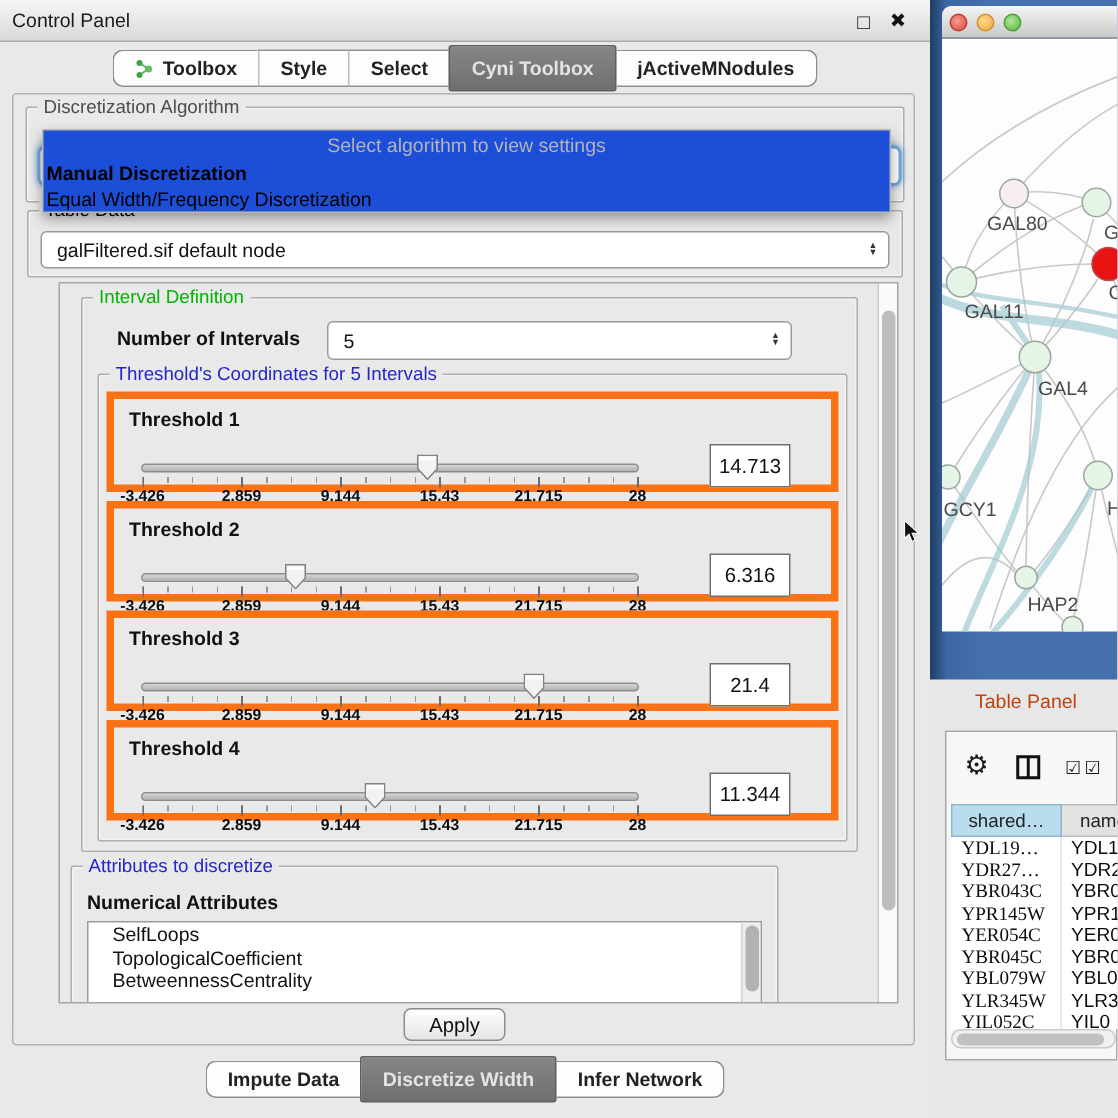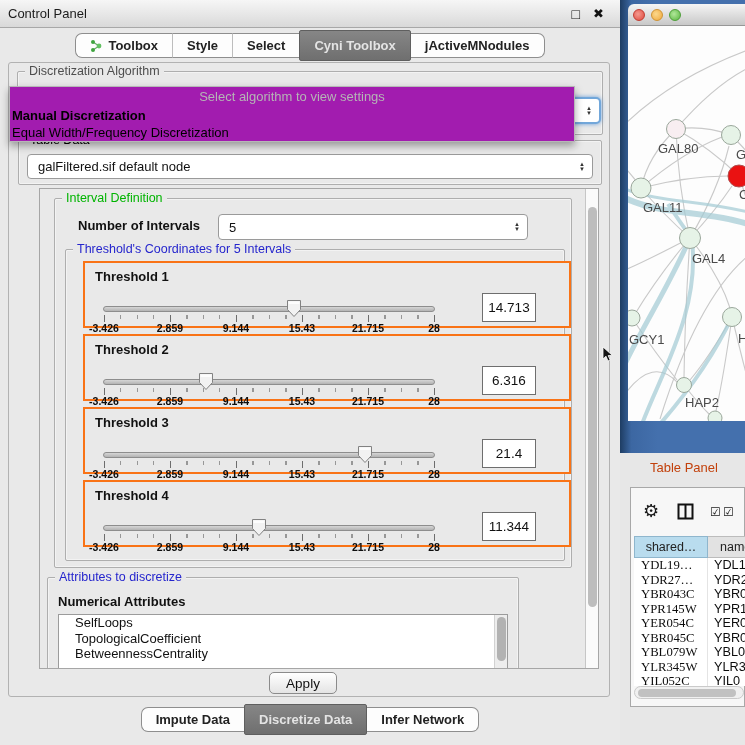--- a/index.html
+++ b/index.html
@@ -35,22 +35,22 @@
     box-shadow:inset 0 0 0 1px rgba(255,255,255,.45); }
   .fs > .legend { position:absolute; top:-8px; left:7px; background:#e9e9e9;
     padding:0 4px; font-size:12.5px; }
 
   #disc-fs { left:8px; top:8px; width:586px; height:64px; }
   #disc-fs > .legend { color:#4e4e4e; }
   #disc-combo { position:absolute; left:16px; top:34px; width:576px; height:27px;
     background:#fff; border:2px solid #72a7da; border-radius:5px;
     box-shadow:0 0 4px rgba(90,150,215,.9); }
 
-  #algo-popup { position:absolute; left:0; top:23px; width:566px; height:56px;
-    background:#a21caf; border:1px solid #b7b7b7;
+  #algo-popup { position:absolute; left:19px; top:23px; width:566px; height:56px;
+    background:#1d4ed8; border:1px solid #b7b7b7;
     box-shadow:0 4px 8px rgba(0,0,0,.35); z-index:6; }
   .popup-ph  { height:20px; line-height:20px; text-align:center; color:#b5b5b5; font-size:13px; }
   .popup-opt { height:17px; line-height:17px; padding-left:2px; font-size:13px; color:#000; cursor:default; }
   .popup-opt.bold { font-weight:bold; }
 
   #td-fs { left:9px; top:77px; width:584px; height:45px; }
   .combo { position:absolute; background:#fff; border:1px solid #9a9a9a; border-radius:4px;
     font-size:13px; color:#111; display:flex; align-items:center; padding-left:10px; cursor:default; }
   .spin { position:absolute; right:7px; top:50%; transform:translateY(-50%);
     display:flex; flex-direction:column; align-items:center; font-size:6px; line-height:5px; color:#333; }
@@ -59,21 +59,21 @@
   #scrollpanel { position:absolute; left:30px; top:125px; width:560px; height:481px;
     border:1px solid #a6a6a6; background:#e9e9e9; overflow:hidden; }
   #int-fs { left:14px; top:9px; width:518px; height:370px; }
   #int-fs > .legend { color:#00b400; }
   #noi-label { position:absolute; left:23px; top:19px; font-size:13px; font-weight:bold; color:#111; }
   #noi-combo { left:163px; top:15px; width:310px; height:26px; }
   #thr-fs { left:10px; top:50px; width:500px; height:312px; }
   #thr-fs > .legend, #attr-fs > .legend { color:#2525cd; }
 
   .thr { position:absolute; left:5px; width:488px; height:67px;
-    border:2px solid #f97316; background:#e9e9e9;margin-left:12px; }
+    border:5px solid #f97316; background:#e9e9e9; }
   .thr-title { position:absolute; left:10px; top:6px; font-size:13px; font-weight:bold; color:#111; }
   .track { position:absolute; left:18px; top:43px; width:332px; height:6px;
     border:1px solid #8d8d8d; border-radius:3px; background:linear-gradient(#d6d6d6,#b3b3b3); }
   .ticks-minor { position:absolute; left:19px; top:52px; width:333px; height:4px;
     background:repeating-linear-gradient(90deg,#979797 0 1px,transparent 1px 16.5px); }
   .ticks-major { position:absolute; left:19px; top:52px; width:333px; height:7px;
     background:repeating-linear-gradient(90deg,#6d6d6d 0 1px,transparent 1px 66px); }
   .tlabel { position:absolute; top:59px; width:70px; margin-left:-35px; text-align:center;
     font-size:10.5px; font-weight:bold; color:#0d0d0d; }
   .thumb { position:absolute; top:37px; cursor:pointer; }
@@ -328,21 +328,21 @@
       <div id="apply-btn">
         <span>Apply</span>
       </div>
     </div>
 
     <div class="bottom-tabbar">
       <div class="seg first">
         <span>Impute Data</span>
       </div>
       <div class="seg active">
-        <span>Discretize Data</span>
+        <span>Discretize Width</span>
       </div>
       <div class="seg last">
         <span>Infer Network</span>
       </div>
     </div>
   </section>
 
   <section id="right-side">
     <div id="desktop"></div>
 

